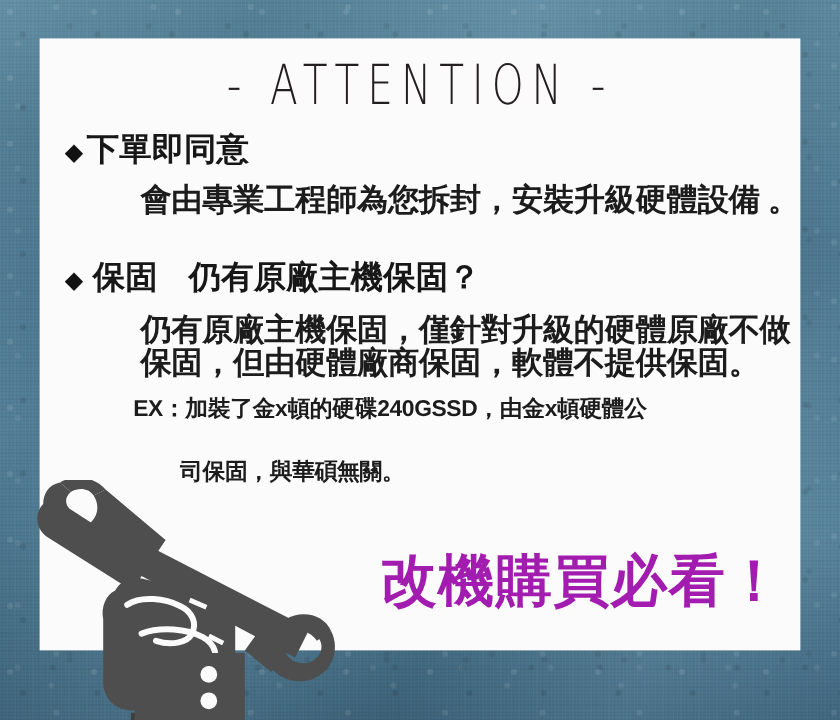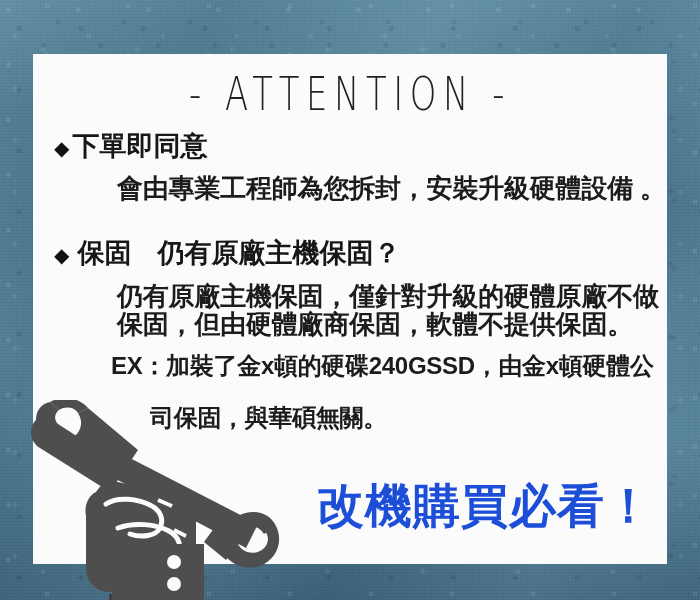--- a/index.html
+++ b/index.html
@@ -41,21 +41,21 @@
     pointer-events: none;
     background-image:
       repeating-linear-gradient(90deg, rgba(255,255,255,0.045) 0 1px, transparent 1px 3px),
       repeating-linear-gradient(0deg, rgba(0,0,0,0.045) 0 1px, transparent 1px 3px);
     mix-blend-mode: overlay;
   }
 
   #card {
     position: absolute;
     left: 33px;
-    top: 54px;
+    top: 32px;
     width: 634px;
     height: 510px;
     background: #fbfbfb;
     overflow: hidden;
   }
 
   #title {
     position: absolute;
     left: 0;
     top: 14px;
@@ -95,36 +95,36 @@
   .sub {
     font-size: 26px;
     font-weight: bold;
     color: #1c1c1c;
     white-space: nowrap;
     letter-spacing: -0.2px;
   }
   .sub.ind { padding-left: 84px; }
 
   .exblock {
-    font-size: 24px;
+    font-size: 19px;
     font-weight: bold;
     color: #1c1c1c;
     white-space: nowrap;
     letter-spacing: -0.3px;
   }
   .ex1 { padding-left: 78px; }
   .ex2 { padding-left: 117px; }
 
   #bigred {
     position: absolute;
     right: 14px;
     top: 421px;
     font-size: 47px;
     font-weight: bold;
-    color: #1d4ed8;
+    color: #a21caf;
     letter-spacing: 1px;
     white-space: nowrap;
     font-family: "DejaVu Sans", "Liberation Sans", sans-serif;
   }
 
   #handart {
     position: absolute;
     left: 14px;
     top: 400px;
     width: 290px;

